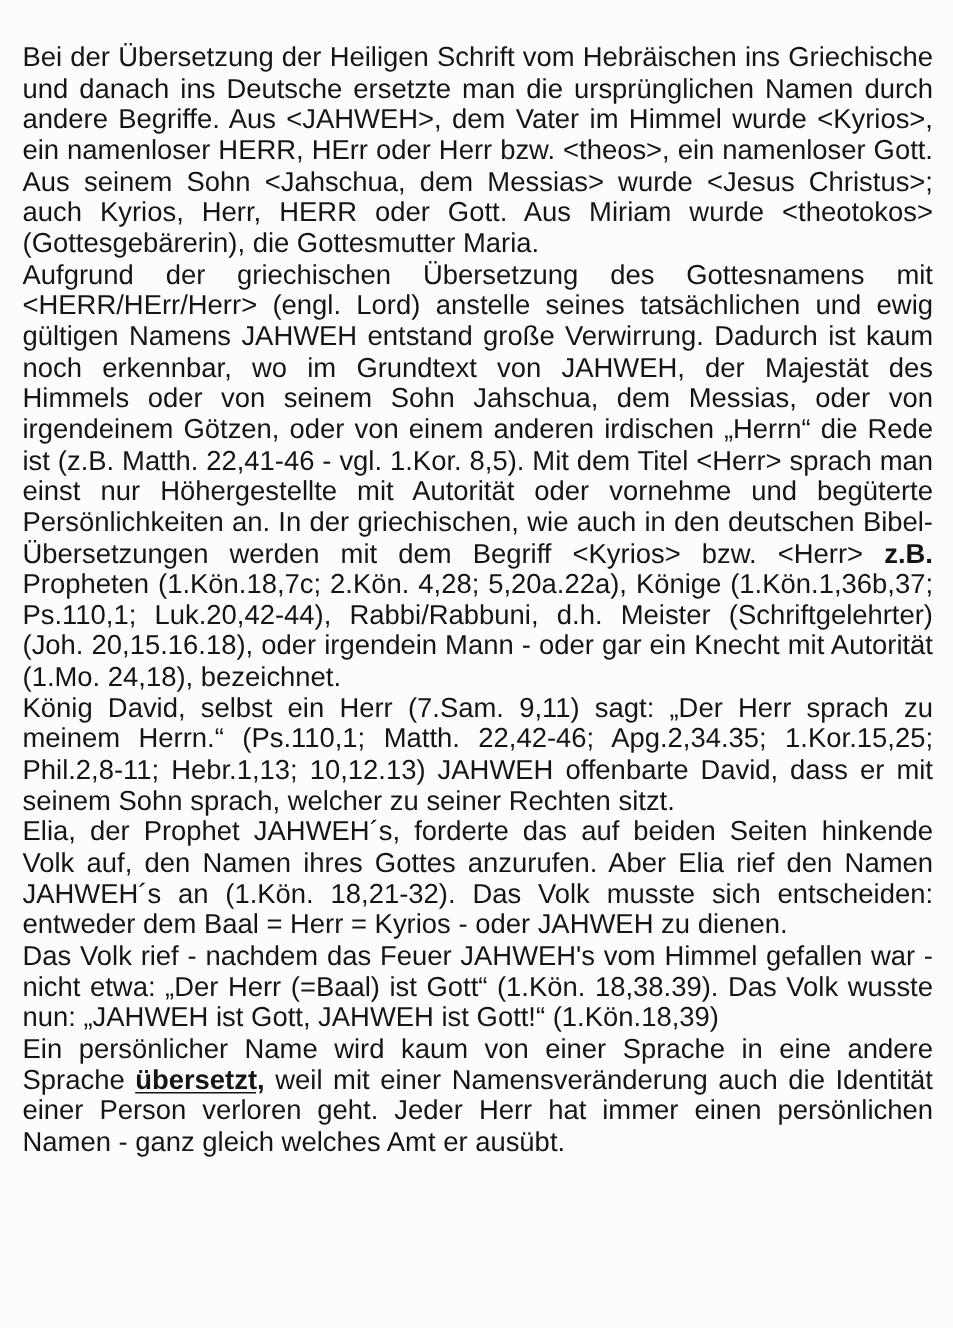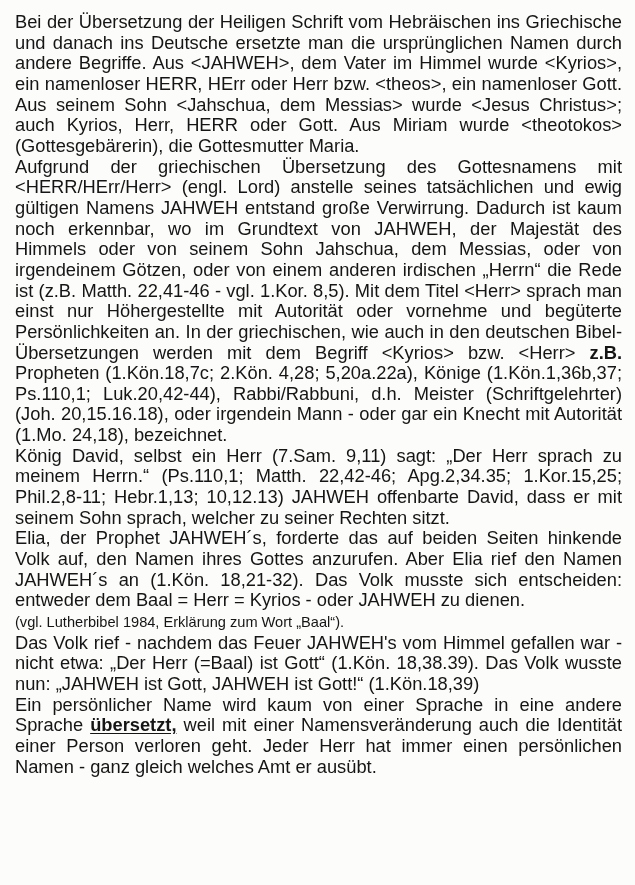--- a/index.html
+++ b/index.html
@@ -9,21 +9,21 @@
   body {
     width: 635px;
     height: 885px;
     overflow: hidden;
     background: #fcfcfb;
   }
   .page {
     box-sizing: border-box;
     width: 635px;
     height: 625px;
-    padding: 12px 13px 0 15px;
+    padding: 28px 13px 0 15px;
     font-family: "Liberation Sans", sans-serif;
     font-size: 18.3px;
     line-height: 20.65px;
     color: #151515;
     -webkit-font-smoothing: antialiased;
   }
   .para {
     margin: 0;
     text-align: justify;
     text-justify: inter-word;
@@ -46,17 +46,16 @@
 </style>
 </head>
 <body style="background: rgb(252, 252, 251);">
 
 <div class="page" style="color: rgb(21, 21, 21);">
   <div>
       <p class="para"><span>Bei der Übersetzung der Heiligen Schrift vom Hebräischen ins Griechische und danach ins Deutsche ersetzte man die ursprünglichen Namen durch andere Begriffe. Aus &lt;JAHWEH&gt;, dem Vater im Himmel wurde &lt;Kyrios&gt;, ein namenloser HERR, HErr oder Herr bzw. &lt;theos&gt;, ein namenloser Gott. Aus seinem Sohn &lt;Jahschua, dem Messias&gt; wurde &lt;Jesus Christus&gt;; auch Kyrios, Herr, HERR oder Gott. Aus Miriam wurde &lt;theotokos&gt; (Gottesgebärerin), die Gottesmutter Maria.</span></p>
       <p class="para"><span>Aufgrund der griechischen </span><span class="seg-underline">Übersetzung</span><span> des Gottesnamens mit &lt;HERR/HErr/Herr&gt; (engl. Lord) anstelle seines tatsächlichen und ewig gültigen Namens JAHWEH entstand große Verwirrung. Dadurch ist kaum noch erkennbar, wo im Grundtext von JAHWEH, der Majestät des Himmels oder von seinem Sohn Jahschua, dem Messias, oder von irgendeinem Götzen, oder von einem anderen irdischen „Herrn“ die Rede ist (z.B. Matth. 22,41-46 - vgl. 1.Kor. 8,5). Mit dem  Titel &lt;Herr&gt; sprach man einst nur Höhergestellte mit Autorität oder vornehme und begüterte Persönlichkeiten an. In der griechischen, wie auch in den deutschen Bibel-Übersetzungen werden mit dem Begriff &lt;Kyrios&gt; bzw. &lt;Herr&gt; </span><span class="seg-bold">z.B.</span><span> </span><span class="seg-underline">Propheten</span><span> (1.Kön.18,7c; 2.Kön. 4,28; 5,20a.22a), </span><span class="seg-underline">Könige</span><span> (1.Kön.1,36b,37; Ps.110,1; Luk.20,42-44), Rabbi/Rabbuni, d.h. </span><span class="seg-underline">Meister</span><span> (Schriftgelehrter) (Joh. 20,15.16.18), oder irgendein Mann - oder gar ein </span><span class="seg-underline">Knecht</span><span> mit Autorität (1.Mo. 24,18), bezeichnet.</span></p>
       <p class="para"><span>König David, selbst ein Herr (7.Sam. 9,11) sagt: „Der Herr sprach zu meinem Herrn.“ (Ps.110,1; Matth. 22,42-46; Apg.2,34.35; 1.Kor.15,25; Phil.2,8-11; Hebr.1,13; 10,12.13) JAHWEH offenbarte David, dass er mit seinem Sohn sprach, welcher zu seiner Rechten sitzt.</span></p>
       <p class="para"><span>Elia, der Prophet JAHWEH´s, forderte das auf beiden Seiten hinkende Volk auf, den Namen ihres Gottes anzurufen. Aber Elia rief den Namen JAHWEH´s an (1.Kön. 18,21-32). Das Volk musste sich entscheiden: entweder dem Baal = Herr = Kyrios - oder JAHWEH zu dienen.</span></p>
-      <p class="para"><span class="seg-small">(vgl. Lutherbibel 1984, Erklärung zum Wort „Baal“).</span></p>
       <p class="para"><span>Das Volk rief - nachdem das Feuer JAHWEH's vom Himmel gefallen war - nicht etwa: „Der Herr (=Baal) ist Gott“ (1.Kön. 18,38.39). Das Volk wusste nun: „JAHWEH ist Gott, JAHWEH ist Gott!“ (1.Kön.18,39)</span></p>
       <p class="para"><span>Ein persönlicher Name wird kaum von einer Sprache in eine andere Sprache </span><span class="seg-bold-underline">übersetzt,</span><span> weil mit einer Namensveränderung auch die Identität einer Person verloren geht. Jeder Herr hat immer einen persönlichen Namen - ganz gleich welches Amt er ausübt.</span></p>
     </div>
 </div>
 
 </body></html>

